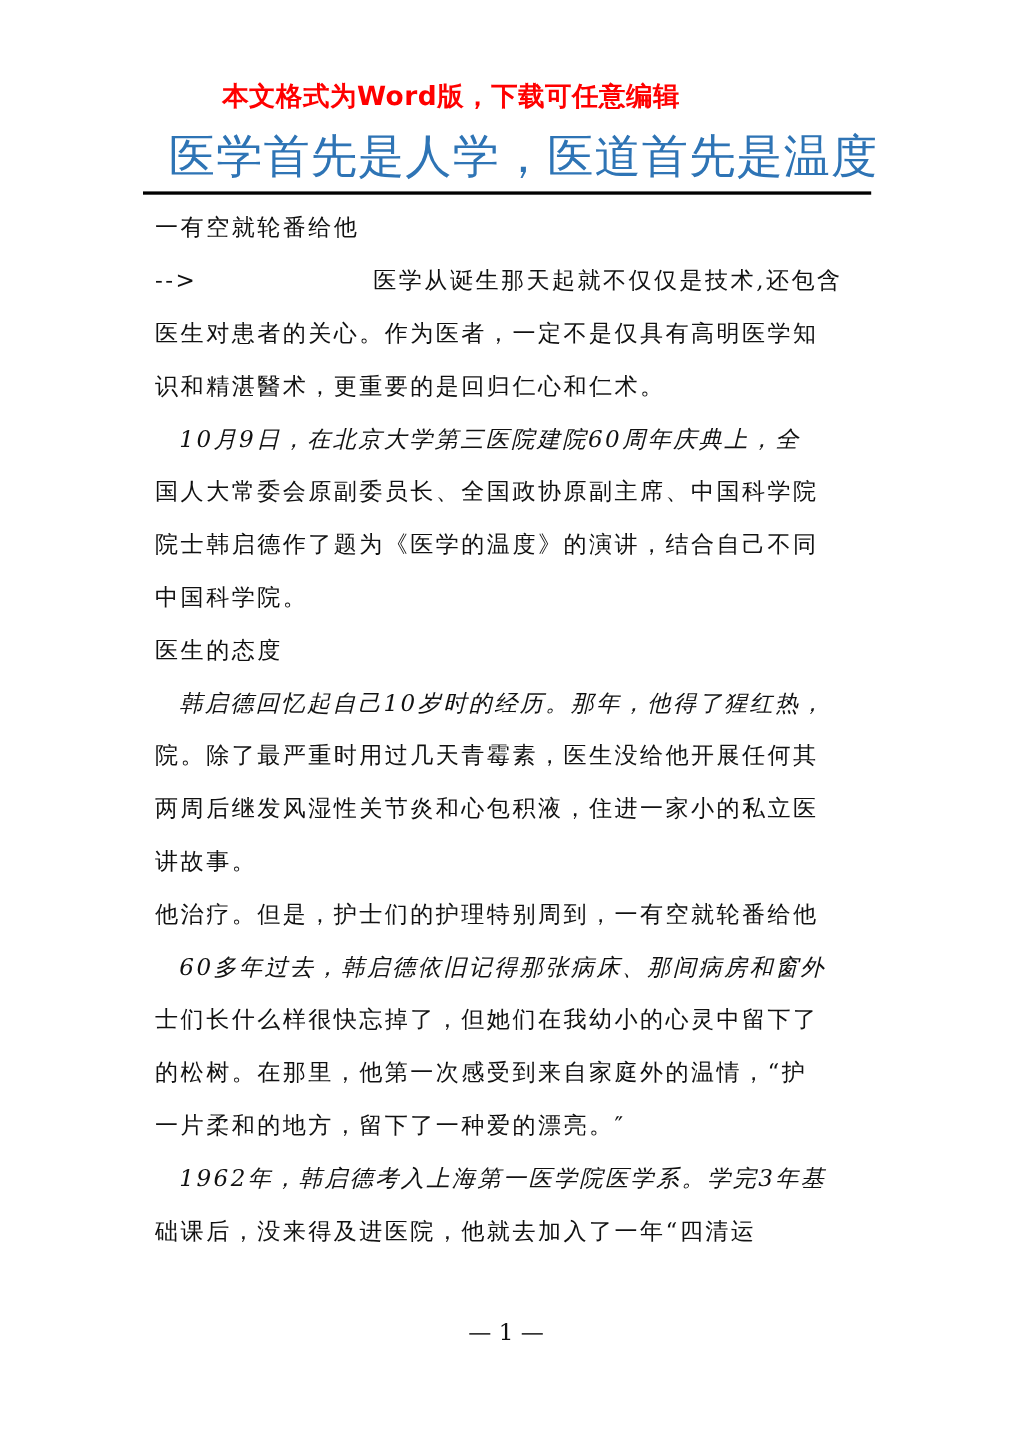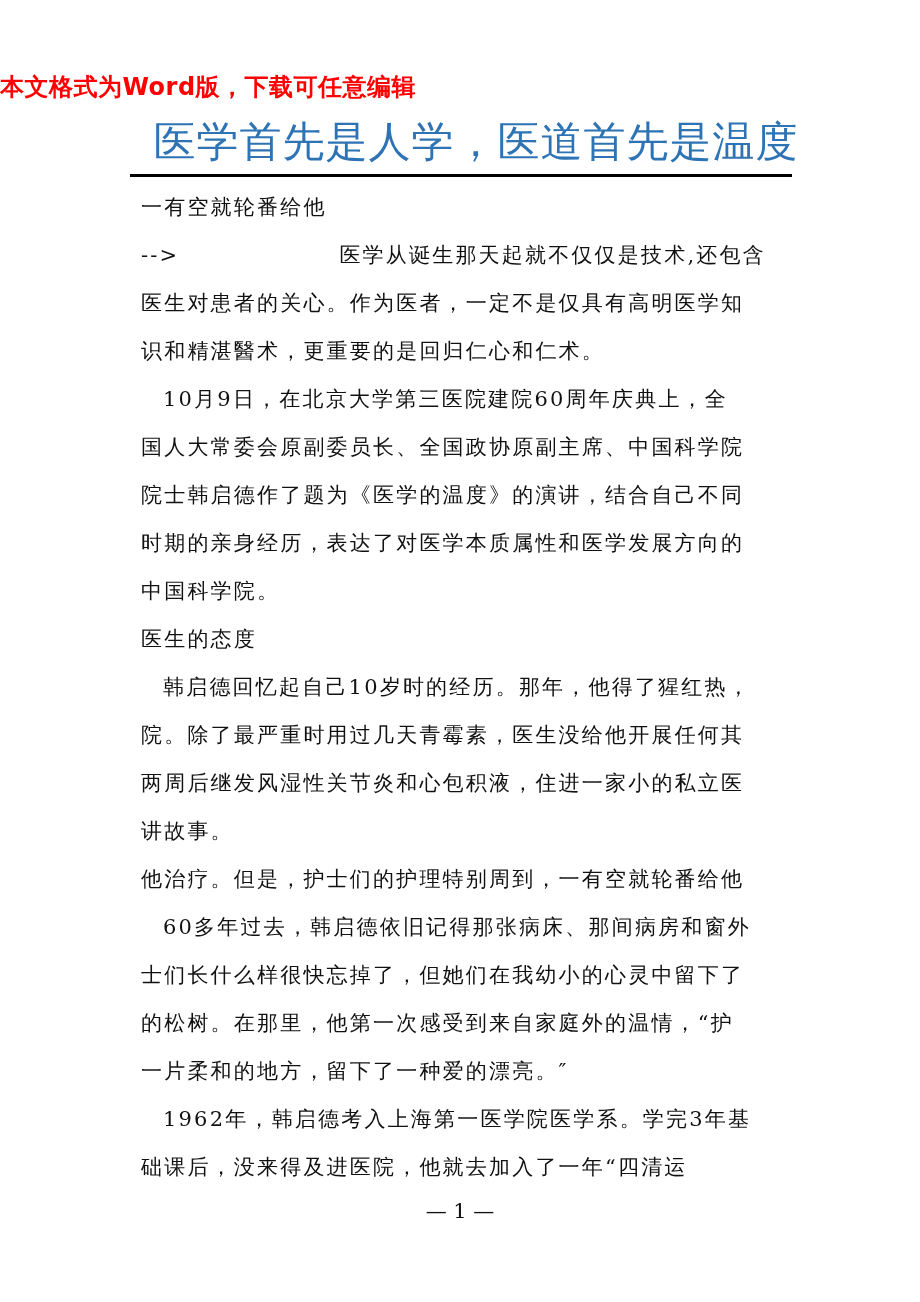--- a/index.html
+++ b/index.html
@@ -18,26 +18,28 @@
   .page {
     position: absolute;
     left: 0; top: 0;
     width: 920px; height: 1302px;
   }
   .notice {
     position: absolute;
     top: 70px;
     left: 0;
     width: 740px;
+    text-align: center;
     font-family: "DejaVu Sans", "Liberation Sans", sans-serif;
     font-weight: bold;
     font-size: 24px;
     line-height: 34px;
     color: #ff0000;
     letter-spacing: 0.5px;
+    padding-left: 40px;
   }
   .title {
     position: absolute;
     top: 118px;
     left: 16px;
     width: 920px;
     text-align: center;
     font-family: "DejaVu Sans", "Liberation Sans", sans-serif;
     font-size: 42px;
     line-height: 48px;
@@ -60,21 +62,21 @@
     font-size: 21px;
     line-height: 48px;
     letter-spacing: 2.2px;
     text-align: justify;
   }
   .line {
     display: block;
     white-space: nowrap;
     height: 48px;
   }
-  .indent { padding-left: 22px; }
+  .indent { padding-left: 22px; font-style: italic; }
   .tab-gap { display: inline-block; width: 160px; }
   .footer {
     position: absolute;
     top: 1196px;
     left: 0;
     width: 920px;
     text-align: center;
     font-size: 21px;
     line-height: 30px;
     color: #111111;
@@ -93,21 +95,20 @@
 
   <div class="body-text">
     <span class="line">一有空就轮番给他</span>
     <span class="line"><span>--&gt;</span><span class="tab-gap"></span><span>医学从诞生那天起就不仅仅是技术,还包含</span></span>
     <span class="line">医生对患者的关心。作为医者，一定不是仅具有高明医学知</span>
     <span class="line">识和精湛醫术，更重要的是回归仁心和仁术。</span>
 
     <span class="line indent">10月9日，在北京大学第三医院建院60周年庆典上，全</span>
     <span class="line">国人大常委会原副委员长、全国政协原副主席、中国科学院</span>
     <span class="line">院士韩启德作了题为《医学的温度》的演讲，结合自己不同</span>
-    <span class="line">时期的亲身经历，表达了对医学本质属性和医学发展方向的</span>
     <span class="line">中国科学院。</span>
 
     <span class="line">医生的态度</span>
 
     <span class="line indent">韩启德回忆起自己10岁时的经历。那年，他得了猩红热，</span>
     <span class="line">院。除了最严重时用过几天青霉素，医生没给他开展任何其</span>
     <span class="line">两周后继发风湿性关节炎和心包积液，住进一家小的私立医</span>
     <span class="line">讲故事。</span>
     <span class="line">他治疗。但是，护士们的护理特别周到，一有空就轮番给他</span>
 

